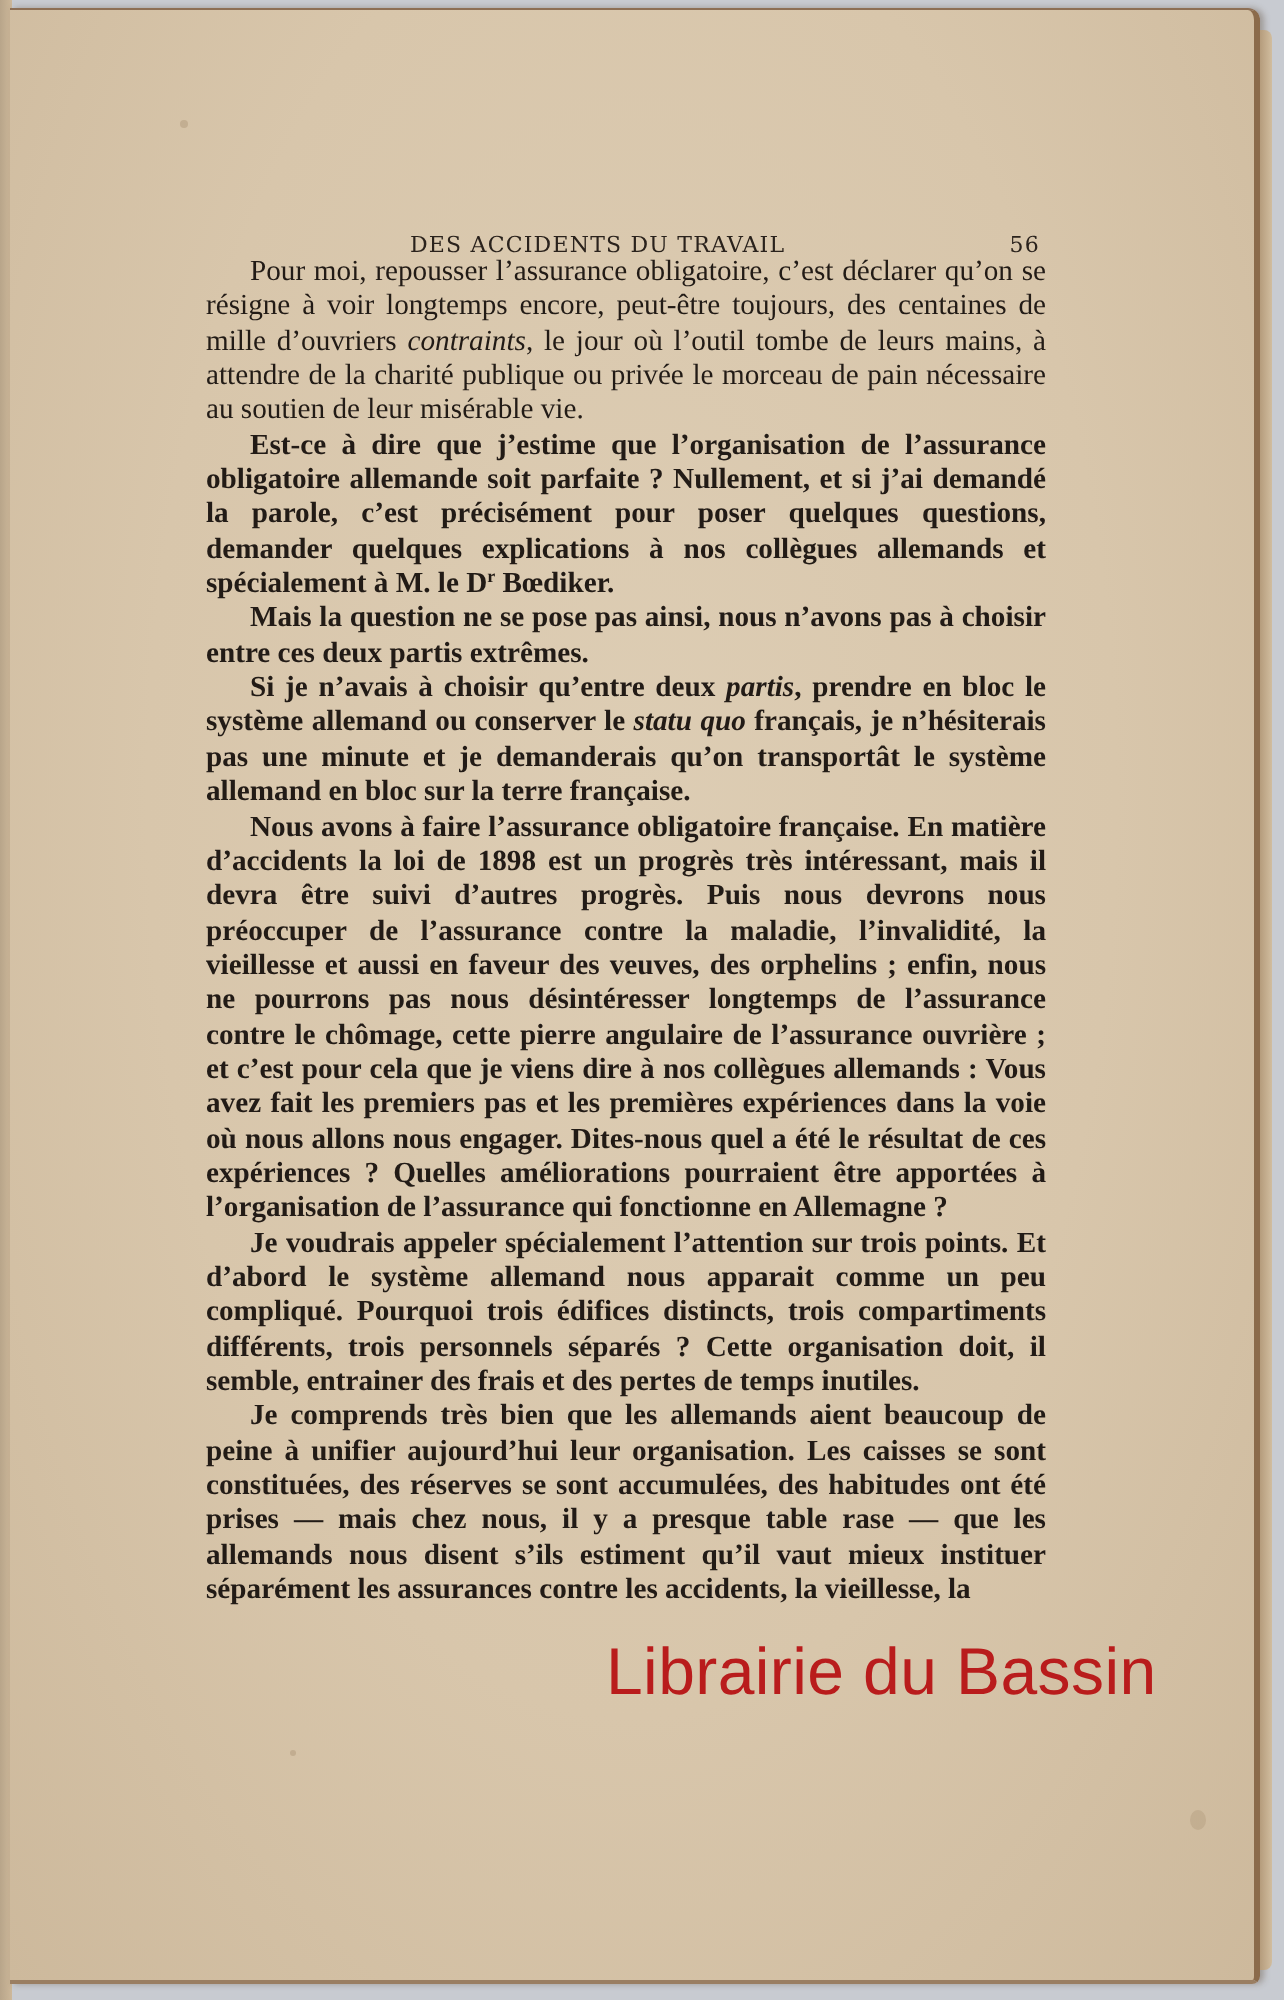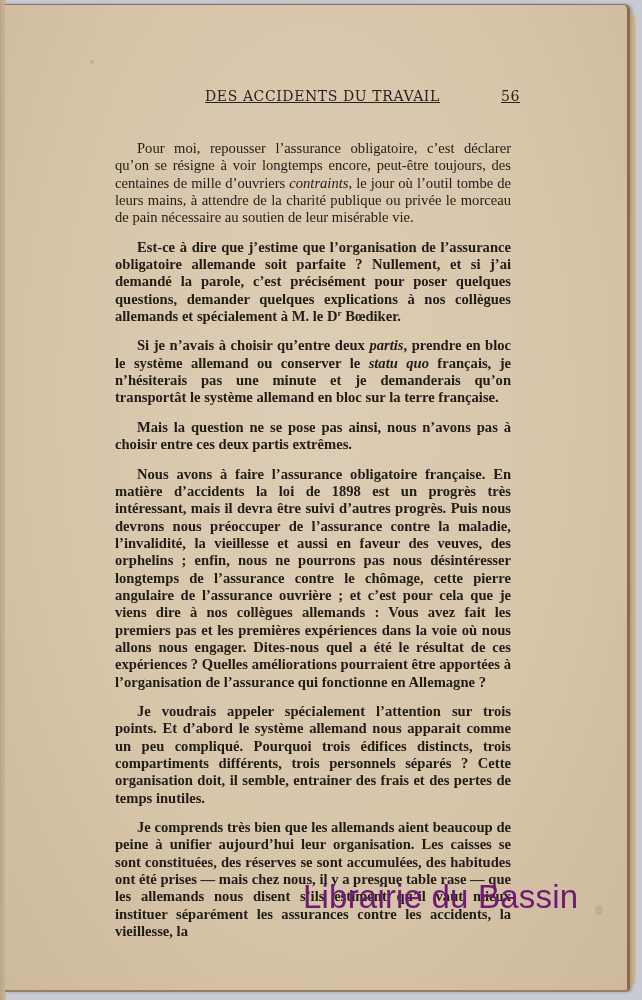--- a/index.html
+++ b/index.html
@@ -41,58 +41,57 @@
       position: absolute;
       right: -9px;
       top: 10px;
       width: 6px;
       height: 970px;
       background: linear-gradient(to right, #b59c7c, #d1bd9f);
       border-radius: 0 4px 4px 0;
     }
     .running-head {
       position: absolute;
-      top: 88px;
+      top: 116px;
       left: 205px;
       width: 315px;
       font-family: "DejaVu Serif", serif;
-      font-size: 14px;
+      font-size: 11px;
       letter-spacing: 0.6px;
       color: #2a221c;
       display: flex;
       justify-content: space-between;
-      text-decoration: underline;
     }
     .running-head .title { text-transform: uppercase; }
     .text-block {
       position: absolute;
       top: 128px;
       left: 103px;
       width: 420px;
       font-family: "Liberation Serif", serif;
       font-size: 14.6px;
       line-height: 17.35px;
       color: #221b16;
       text-align: justify;
     }
     .para {
-      margin: 12px;
+      margin: 0;
       text-indent: 22px;
       hyphens: manual;
     }
     .para + .para { margin-top: 0; font-weight: bold; }
     .para i { font-style: italic; }
     .para sup { font-size: 9px; vertical-align: 5px; line-height: 0; }
     .watermark {
       position: absolute;
-      top: 878px;
+      top: 817px;
       left: 303px;
       font-family: "Liberation Sans", sans-serif;
       font-size: 33px;
-      color: #701a75;
+      color: #b91c1c;
       white-space: nowrap;
       letter-spacing: 0.2px;
     }
     .stain {
       position: absolute;
       border-radius: 50%;
       background: rgba(140,110,80,0.25);
     }
   </style>
 </head>
@@ -108,21 +107,21 @@
   </div>
 
   <div class="running-head">
     <span class="title">DES ACCIDENTS DU TRAVAIL</span>
     <span>56</span>
   </div>
 
   <div class="text-block" id="text-block">
     <p class="para"><span>Pour moi, repousser l’assurance obligatoire, c’est déclarer qu’on se résigne à voir longtemps encore, peut-être toujours, des centaines de mille d’ouvriers </span><i>contraints</i><span>, le jour où l’outil tombe de leurs mains, à attendre de la charité publique ou privée le morceau de pain nécessaire au soutien de leur misérable vie.</span></p>
     <p class="para"><span>Est-ce à dire que j’estime que l’organisation de l’assurance obligatoire allemande soit parfaite ? Nullement, et si j’ai demandé la parole, c’est précisément pour poser quelques questions, demander quelques explications à nos collègues allemands et spécialement à M. le D</span><sup>r</sup><span> Bœdiker.</span></p>
+    <p class="para"><span>Mais la question ne se pose pas ainsi, nous n’avons pas à choisir entre ces deux partis extrêmes.</span></p>
     <p class="para"><span>Si je n’avais à choisir qu’entre deux </span><i>partis</i><span>, prendre en bloc le système allemand ou conserver le </span><i>statu quo</i><span> français, je n’hésiterais pas une minute et je demanderais qu’on transportât le système allemand en bloc sur la terre française.</span></p>
-    <p class="para"><span>Mais la question ne se pose pas ainsi, nous n’avons pas à choisir entre ces deux partis extrêmes.</span></p>
     <p class="para"><span>Nous avons à faire l’assurance obligatoire française. En matière d’accidents la loi de 1898 est un progrès très intéressant, mais il devra être suivi d’autres progrès. Puis nous devrons nous préoccuper de l’assurance contre la maladie, l’invalidité, la vieillesse et aussi en faveur des veuves, des orphelins ; enfin, nous ne pourrons pas nous désintéresser longtemps de l’assurance contre le chômage, cette pierre angulaire de l’assurance ouvrière ; et c’est pour cela que je viens dire à nos collègues allemands : Vous avez fait les premiers pas et les premières expériences dans la voie où nous allons nous engager. Dites-nous quel a été le résultat de ces expériences ? Quelles améliorations pourraient être apportées à l’organisation de l’assurance qui fonctionne en Allemagne ?</span></p>
     <p class="para"><span>Je voudrais appeler spécialement l’attention sur trois points. Et d’abord le système allemand nous apparait comme un peu compliqué. Pourquoi trois édifices distincts, trois compartiments différents, trois personnels séparés ? Cette organisation doit, il semble, entrainer des frais et des pertes de temps inutiles.</span></p>
     <p class="para"><span>Je comprends très bien que les allemands aient beaucoup de peine à unifier aujourd’hui leur organisation. Les caisses se sont constituées, des réserves se sont accumulées, des habitudes ont été prises — mais chez nous, il y a presque table rase — que les allemands nous disent s’ils estiment qu’il vaut mieux instituer séparément les assurances contre les accidents, la vieillesse, la</span></p>
   </div>
 
   <div class="watermark">Librairie du Bassin</div>
 </div>
 
 </body></html>

